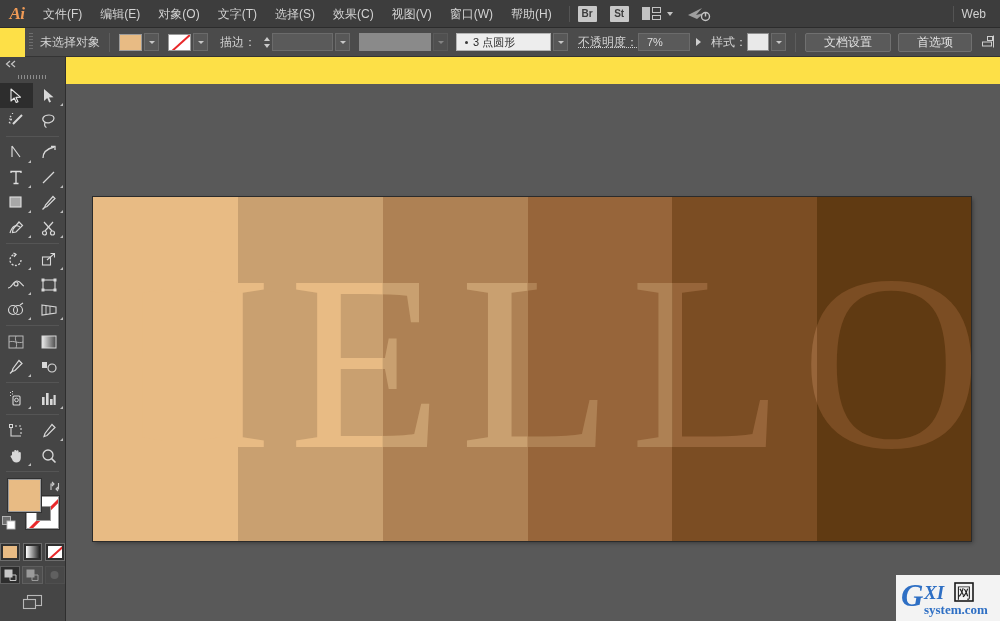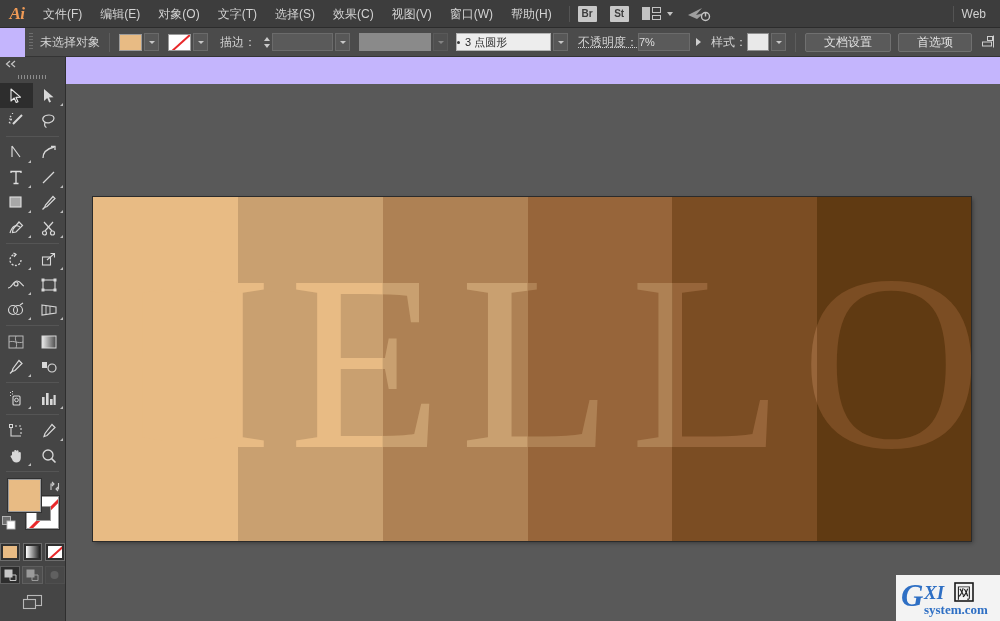--- a/index.html
+++ b/index.html
@@ -10,21 +10,21 @@
     overflow: hidden;
     background: #535353;
     font-family: "Liberation Sans", "DejaVu Sans", sans-serif;
     -webkit-font-smoothing: antialiased;
   }
 
   #app {
     position: relative;
     width: 1000px;
     height: 621px;
-    background: #c4b5fd;
+    background: #fde047;
   }
 
   
   .menubar {
     position: absolute;
     top: 0; left: 0;
     width: 1000px; height: 28px;
     background: #3d3d3d;
     display: flex;
     align-items: center;
@@ -169,21 +169,21 @@
   }
   .stepper .up { border-bottom: 4px solid #c9c9c9; }
   .stepper .dn { border-top: 4px solid #c9c9c9; }
 
   .cb-field {
     height: 18px;
     background: #5a5a5a;
     border: 1px solid #6b6b6b;
     display: flex;
     align-items: center;
-    padding: 0 0;
+    padding: 0 8px;
     font-size: 11px;
     color: #dedede;
   }
   .cb-field.w-stroke { width: 61px; }
   .cb-field.w-wide { width: 72px; }
   .cb-field.w-profile { width: 95px; background: #ededed; border-color: #b4b4b4; color: #2a2a2a; }
   .cb-field.w-opacity { width: 52px; }
   .dot-bullet { width: 3px; height: 3px; border-radius: 50%; background: #3a3a3a; margin-right: 5px; }
 
   .cb-btn {

